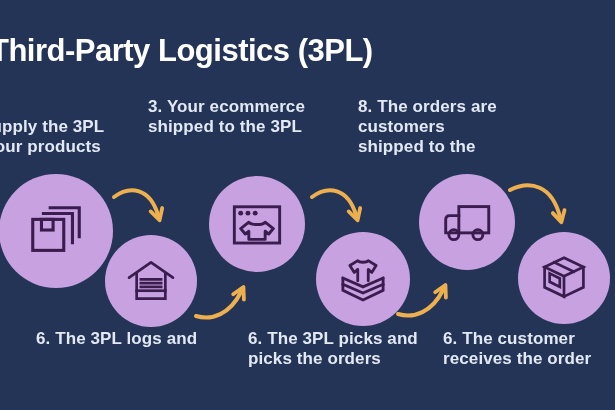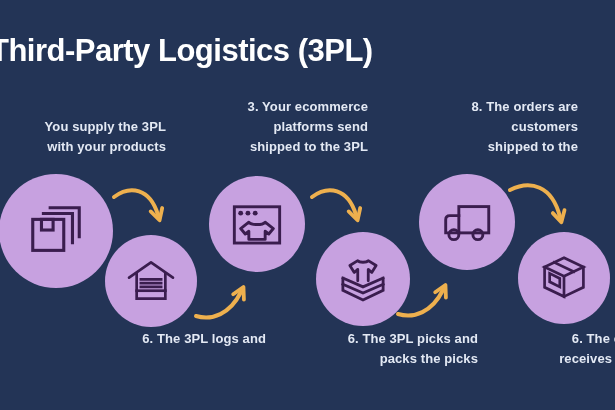--- a/index.html
+++ b/index.html
@@ -15,22 +15,22 @@
   .stage{
     position:relative; width:615px; height:410px; overflow:hidden;
     background:var(--background);
   }
   .title{
     position:absolute; left:-10px; top:33px; margin:0;
     font-size:31px; font-weight:700; letter-spacing:-0.5px;
     color:var(--title-text); white-space:nowrap;
   }
   .step-text{
-    position:absolute; text-align:right;
-    font-size:13px; font-weight:700; line-height:20px;
+    position:absolute; text-align:left;
+    font-size:17px; font-weight:700; line-height:20px;
     color:var(--step-text); letter-spacing:0.1px;
   }
   .t1{left:-54px; top:117px; width:220px;}
   .t2{left:36px;  top:329px; width:230px;}
   .t3{left:148px; top:97px;  width:220px;}
   .t4{left:248px; top:329px; width:230px;}
   .t5{left:358px; top:97px;  width:220px;}
   .t6{left:443px; top:329px; width:230px;}
   .circle{
     position:absolute; border-radius:50%;
@@ -73,26 +73,25 @@
 
   <div class="step-text t1">
     <div>You supply the 3PL</div>
     <div>with your products</div>
   </div>
   <div class="step-text t2">
     <div>6. The 3PL logs and</div>
   </div>
   <div class="step-text t3">
     <div>3. Your ecommerce</div>
-    <div>platforms send</div>
     <div>shipped to the 3PL</div>
   </div>
   <div class="step-text t4">
     <div>6. The 3PL picks and</div>
-    <div>packs the picks</div>
+    <div>picks the orders</div>
   </div>
   <div class="step-text t5">
     <div>8. The orders are</div>
     <div>customers</div>
     <div>shipped to the</div>
   </div>
   <div class="step-text t6">
     <div>6. The customer</div>
     <div>receives the order</div>
   </div>

